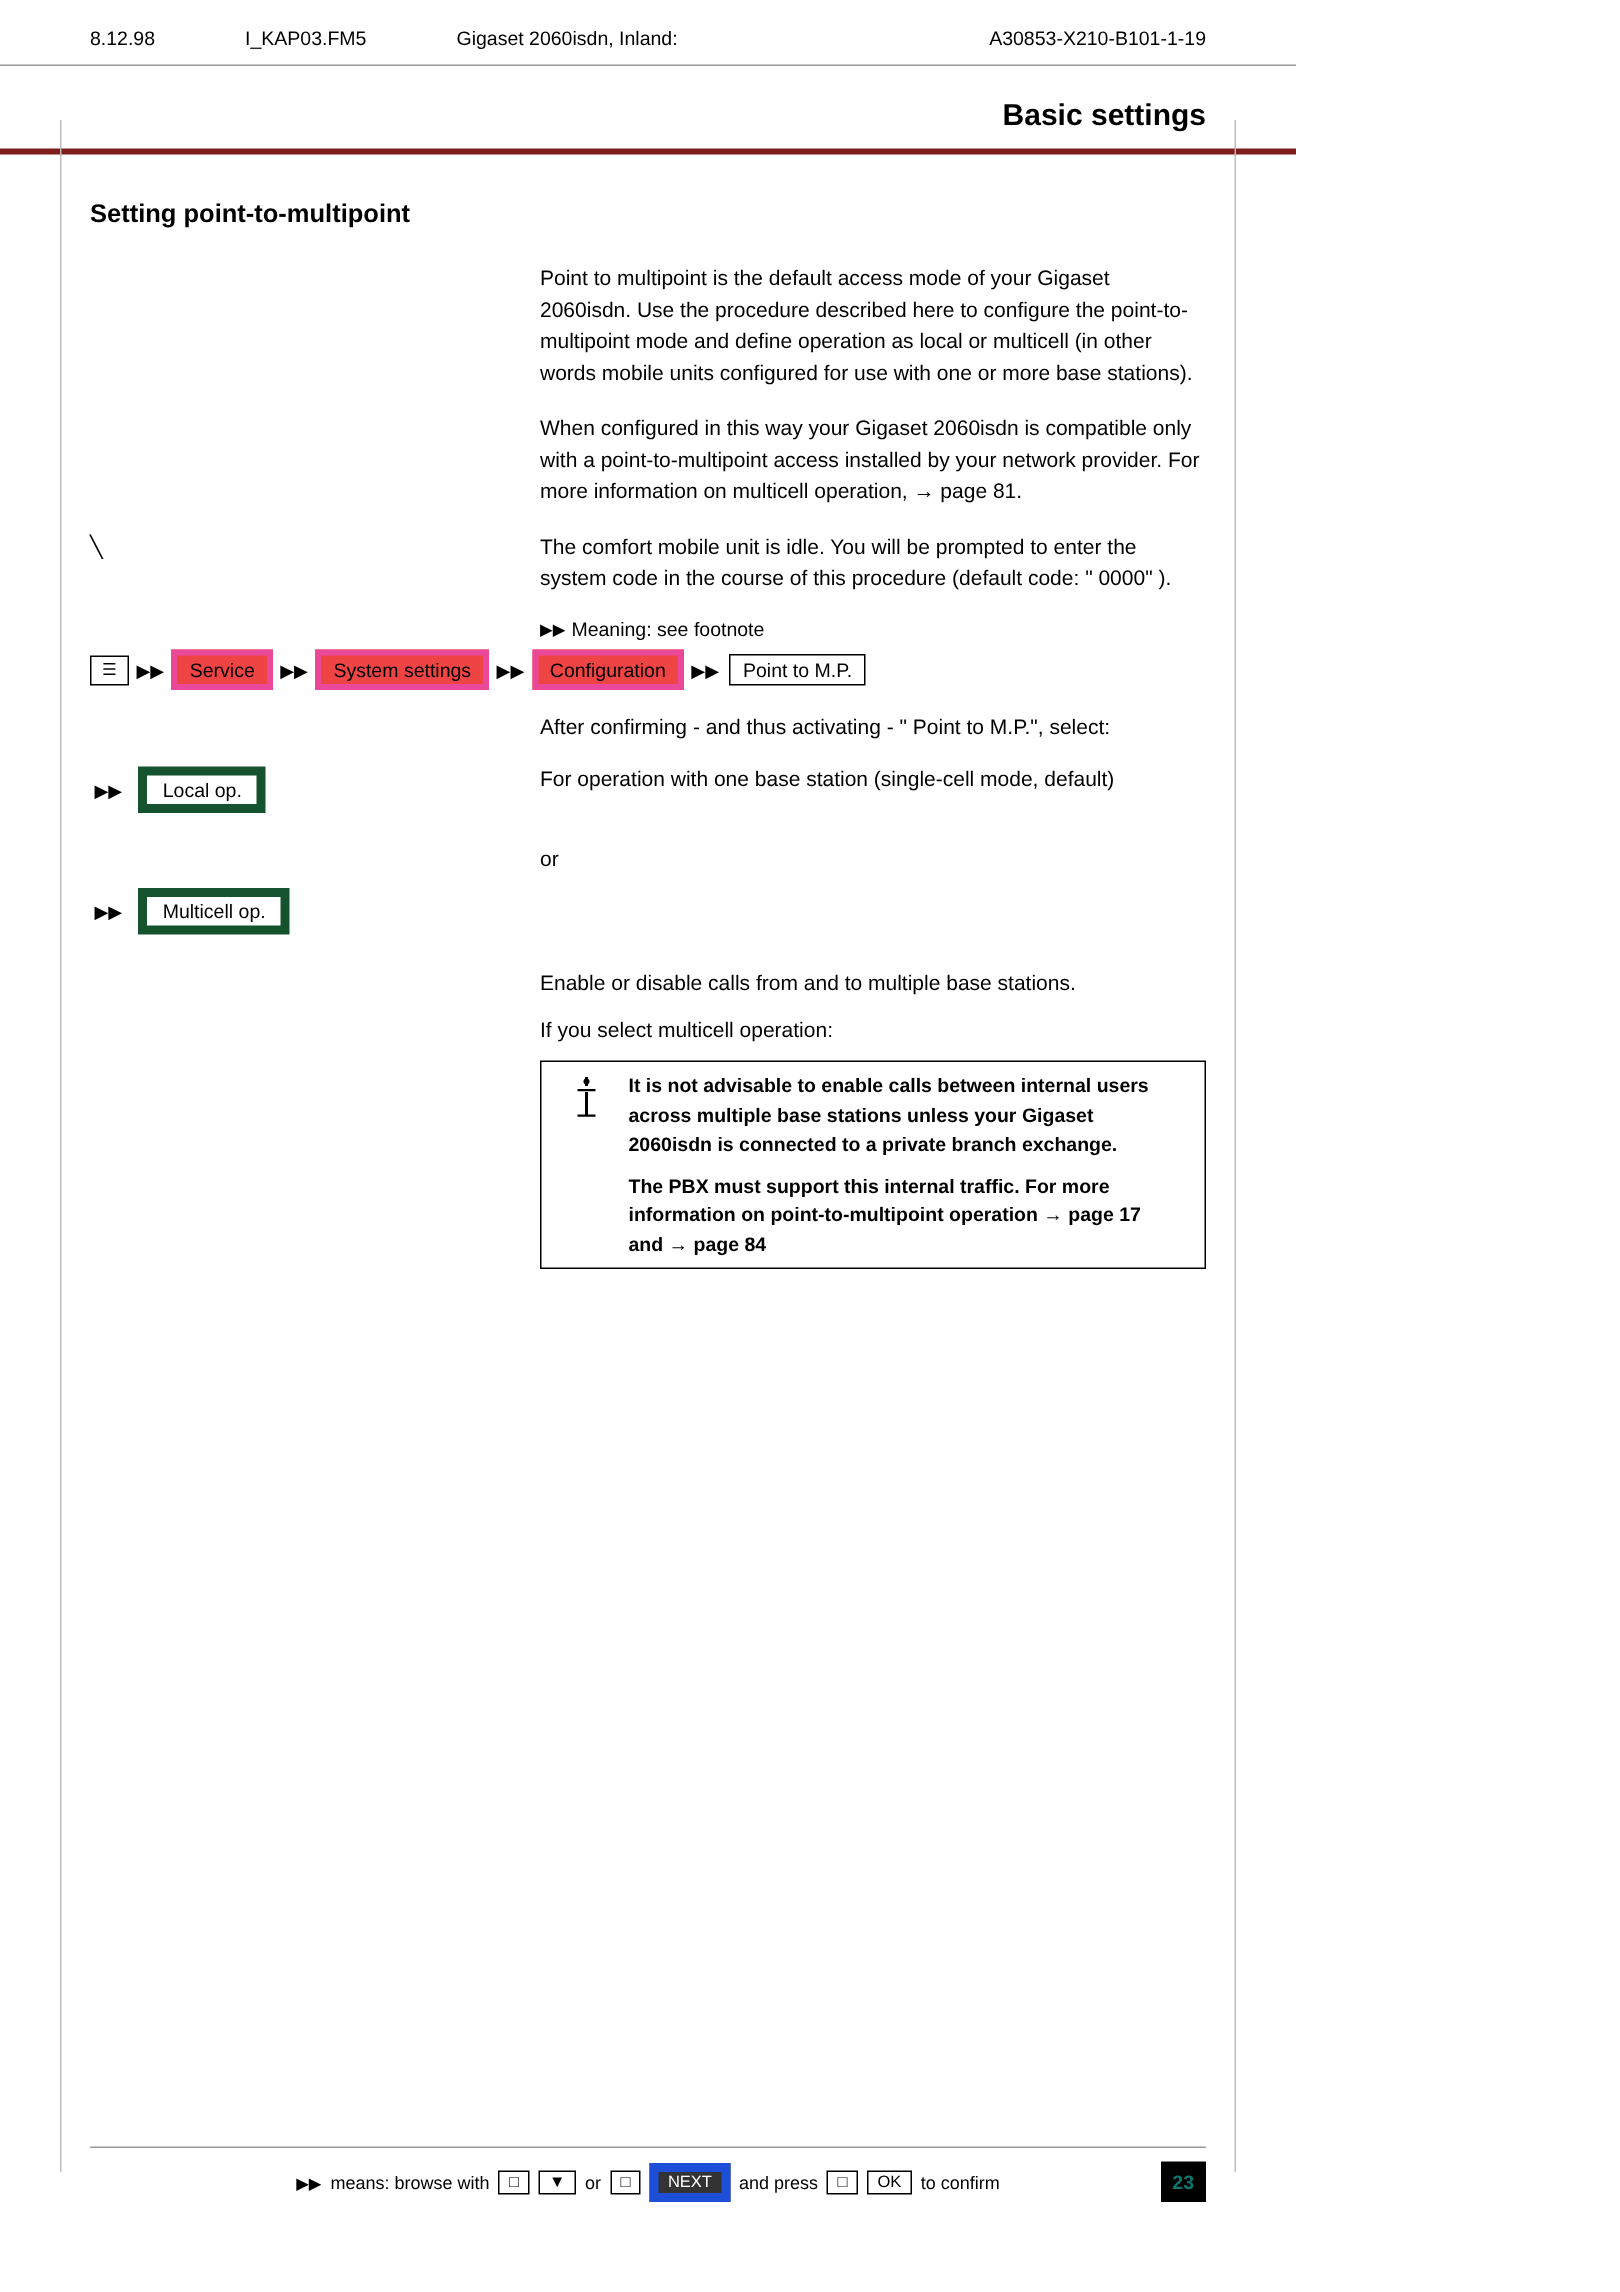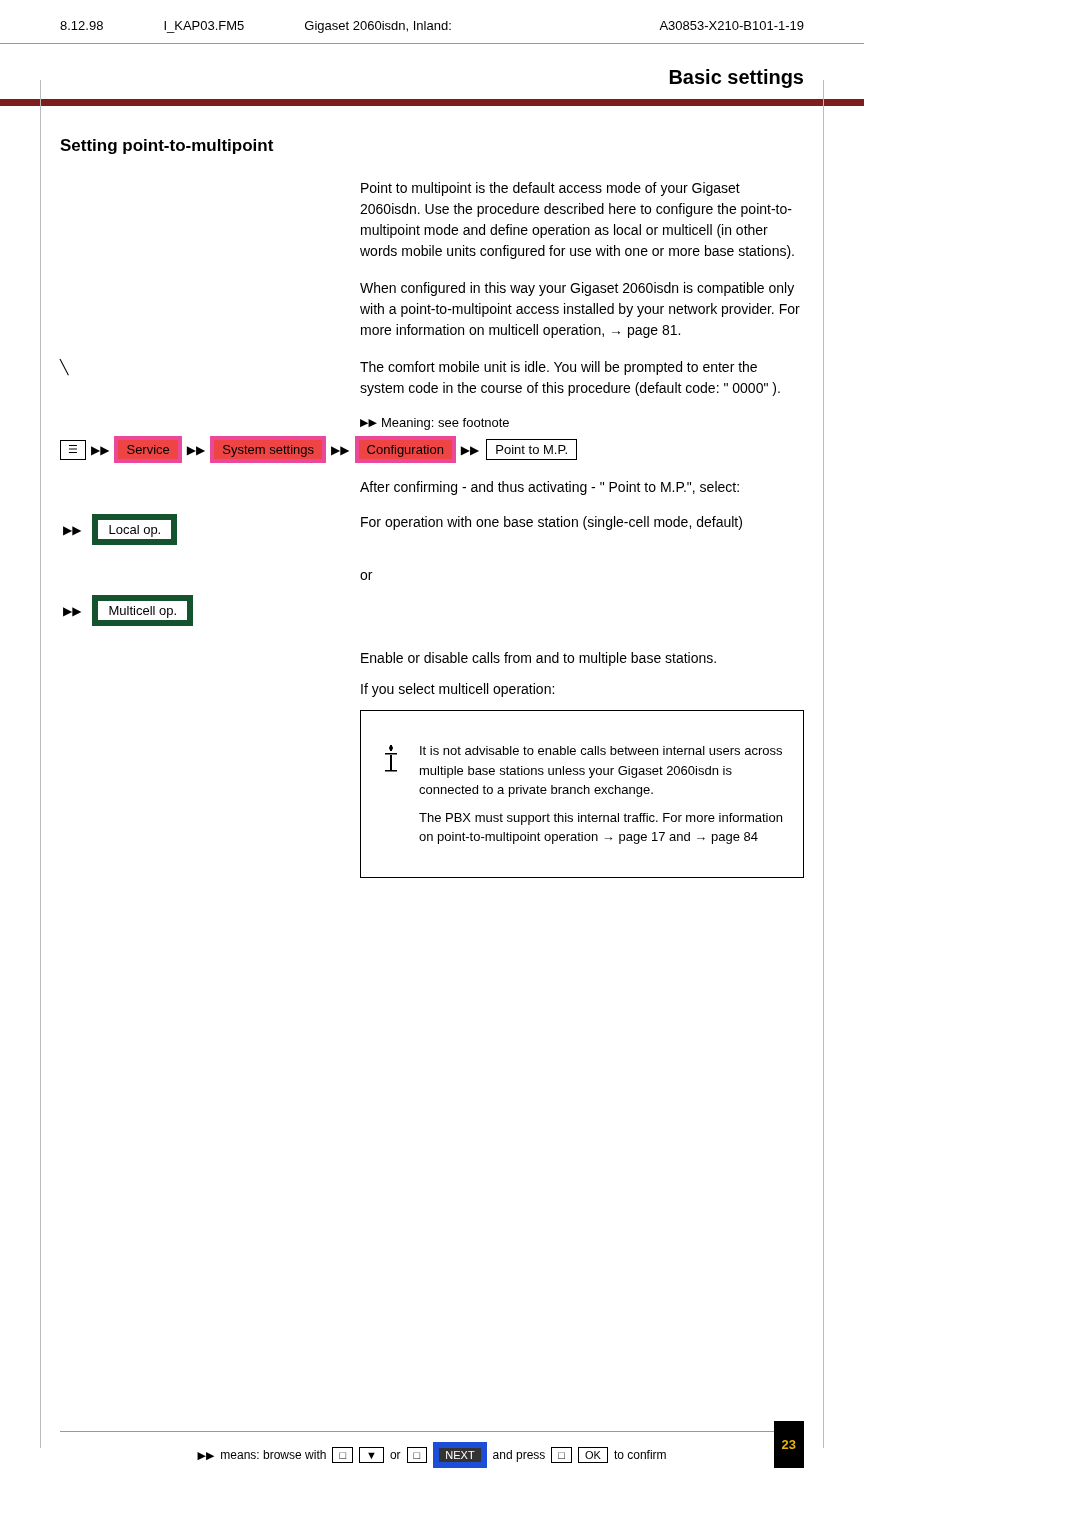--- a/index.html
+++ b/index.html
@@ -32,21 +32,21 @@
     .header-left { display: flex; gap: 60px; }
     .header-left span { font-size: 13px; }
     .header-right { font-size: 13px; }
 
     
     .page-title-area {
       text-align: right;
       padding: 22px 60px 10px 60px;
       font-size: 20px;
       font-weight: bold;
-      border-bottom: 7px solid #7f1d1d;
+      border-bottom: 4px solid #7f1d1d;
       margin-bottom: 30px;
     }
 
     
     .main-content {
       padding: 0 60px;
     }
 
     
     .section-heading {
@@ -155,28 +155,29 @@
       align-items: center;
       border: 6px solid #14532d;
       padding: 2px 10px;
       font-size: 13px;
       margin-left: 8px;
     }
 
     
     .info-box {
       border: 1px solid #000;
-      padding: 30px 16px;
+      padding: 6px 16px;
       margin-left: 300px;
       margin-top: 10px;
       margin-bottom: 8px;
       display: flex;
       gap: 14px;
       font-size: 13px;
       line-height: 1.5;
+      font-weight: bold;
     }
 
     .info-icon {
       font-size: 22px;
       min-width: 28px;
       text-align: center;
       margin-top: 2px;
     }
 
     
@@ -224,22 +225,22 @@
       color: #fff;
     }
 
     .page-number {
       position: absolute;
       bottom: 60px;
       right: 60px;
       font-size: 13px;
       font-weight: bold;
       background: #000;
-      color: #eab308;
-      padding: 16px 8px;
+      color: #0f766e;
+      padding: 6px 8px;
     }
 
     
     .left-border-line {
       position: absolute;
       left: 40px;
       top: 80px;
       bottom: 80px;
       width: 1px;
       background: #bbb;

